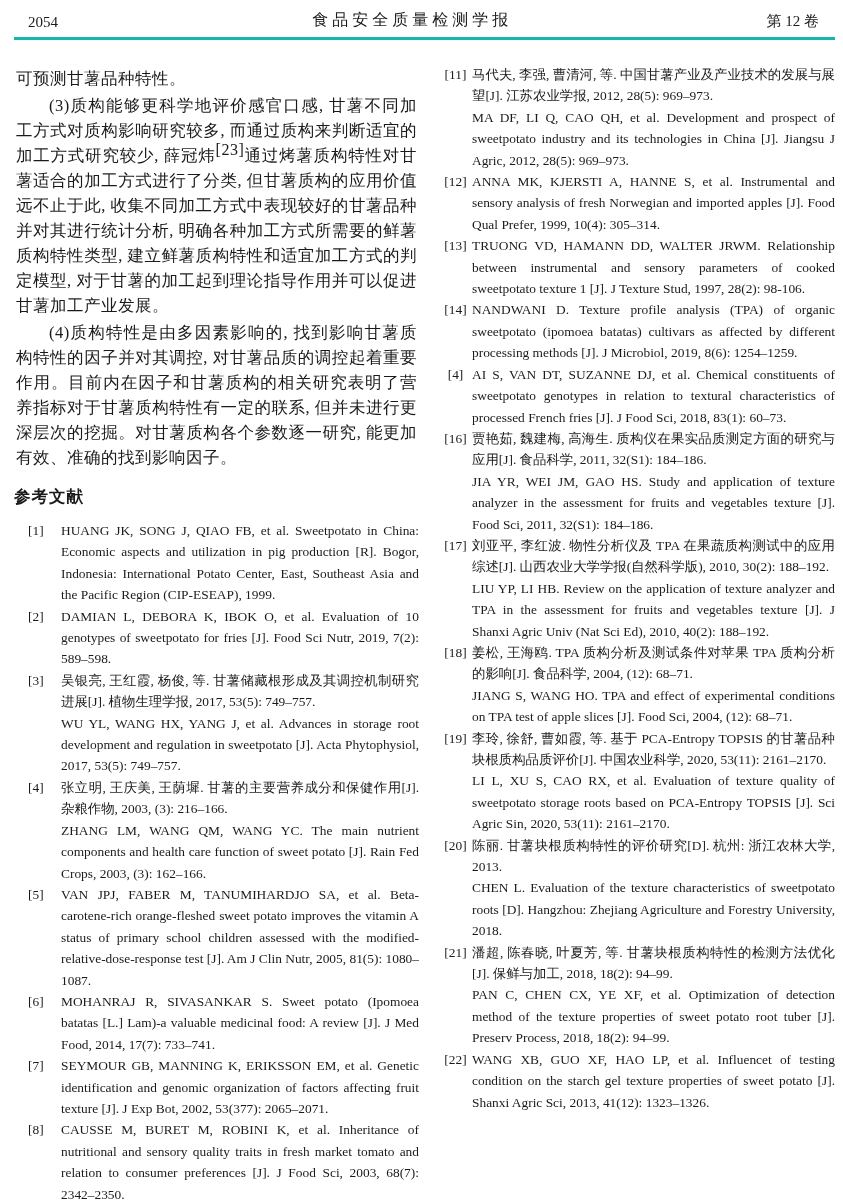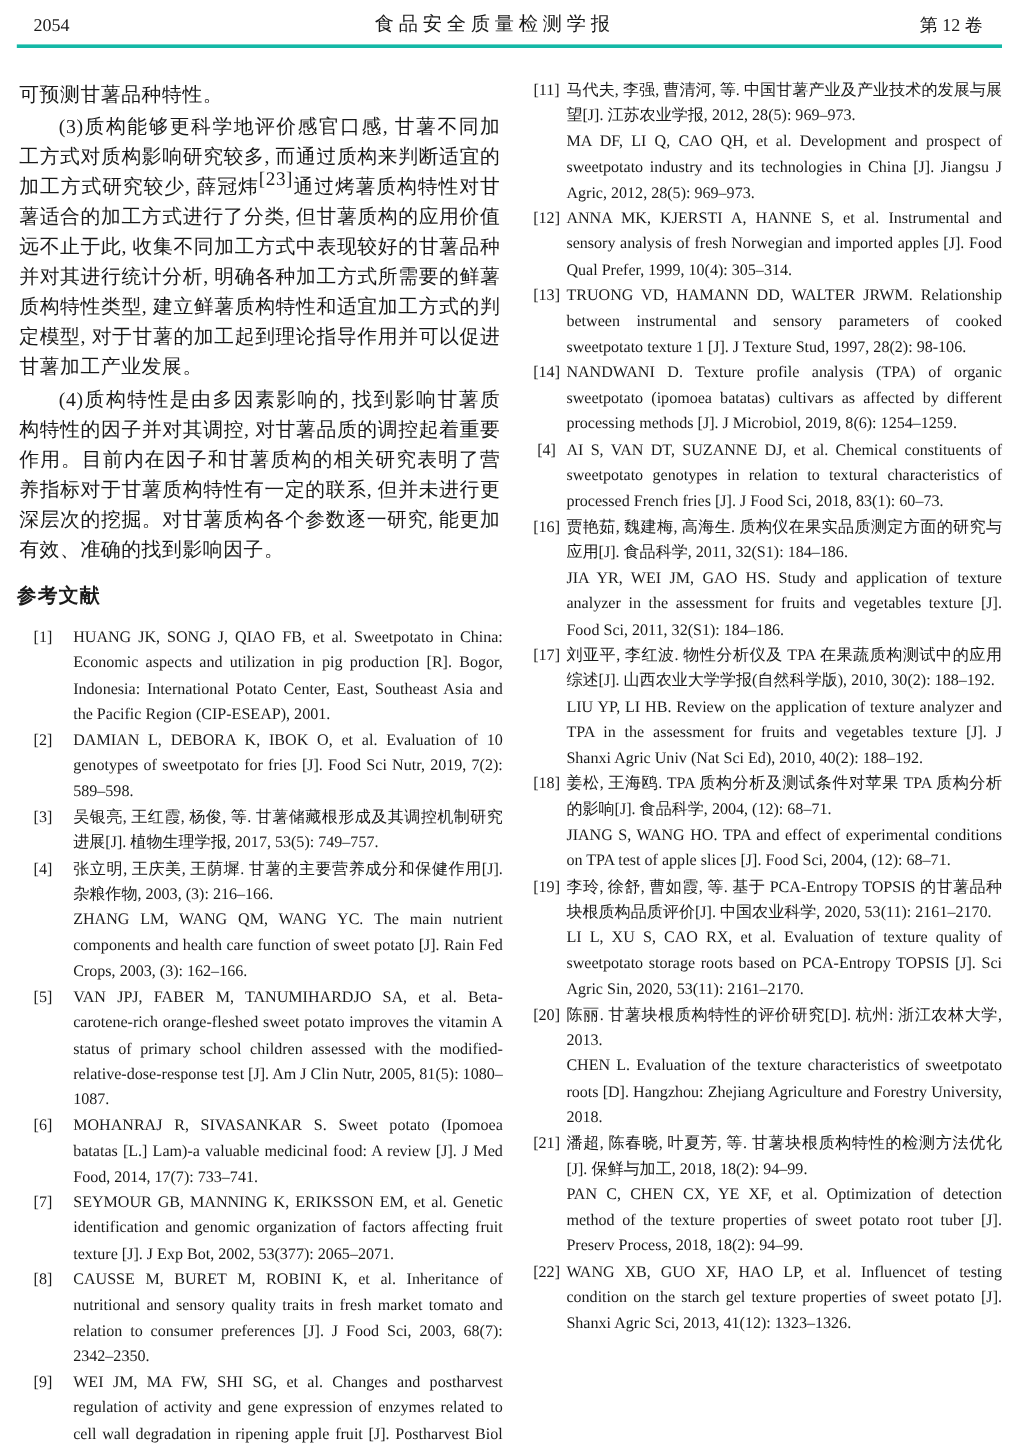--- a/index.html
+++ b/index.html
@@ -81,33 +81,34 @@
 
       <p class="body-para indent"><span>(3)质构能够更科学地评价感官口感, 甘薯不同加工方式对质构影响研究较多, 而通过质构来判断适宜的加工方式研究较少, 薛冠炜</span><sup class="cite">[23]</sup><span>通过烤薯质构特性对甘薯适合的加工方式进行了分类, 但甘薯质构的应用价值远不止于此, 收集不同加工方式中表现较好的甘薯品种并对其进行统计分析, 明确各种加工方式所需要的鲜薯质构特性类型, 建立鲜薯质构特性和适宜加工方式的判定模型, 对于甘薯的加工起到理论指导作用并可以促进甘薯加工产业发展。</span></p>
 
       <p class="body-para indent">(4)质构特性是由多因素影响的, 找到影响甘薯质构特性的因子并对其调控, 对甘薯品质的调控起着重要作用。目前内在因子和甘薯质构的相关研究表明了营养指标对于甘薯质构特性有一定的联系, 但并未进行更深层次的挖掘。对甘薯质构各个参数逐一研究, 能更加有效、准确的找到影响因子。</p>
 
       <div class="refs-heading">参考文献</div>
 
       <div class="ref">
         <span class="ref-num">[1]</span>
         <span class="ref-body">
-            <span class="ref-part">HUANG JK, SONG J, QIAO FB, et al. Sweetpotato in China: Economic aspects and utilization in pig production [R]. Bogor, Indonesia: International Potato Center, East, Southeast Asia and the Pacific Region (CIP-ESEAP), 2001.</span>
+            <span class="ref-part">HUANG JK, SONG J, QIAO FB, et al. Sweetpotato in China: Economic aspects and utilization in pig production [R]. Bogor, Indonesia: International Potato Center, East, Southeast Asia and the Pacific Region (CIP-ESEAP), 1999.</span>
           </span>
       </div>
       <div class="ref">
         <span class="ref-num">[2]</span>
         <span class="ref-body">
             <span class="ref-part">DAMIAN L, DEBORA K, IBOK O, et al. Evaluation of 10 genotypes of sweetpotato for fries [J]. Food Sci Nutr, 2019, 7(2): 589–598.</span>
           </span>
       </div>
       <div class="ref">
         <span class="ref-num">[3]</span>
         <span class="ref-body">
             <span class="ref-part">吴银亮, 王红霞, 杨俊, 等. 甘薯储藏根形成及其调控机制研究进展[J]. 植物生理学报, 2017, 53(5): 749–757.</span>
+            <span class="ref-part">WU YL, WANG HX, YANG J, et al. Advances in storage root development and regulation in sweetpotato [J]. Acta Phytophysiol, 2017, 53(5): 749–757.</span>
           </span>
       </div>
       <div class="ref">
         <span class="ref-num">[4]</span>
         <span class="ref-body">
             <span class="ref-part">张立明, 王庆美, 王荫墀. 甘薯的主要营养成分和保健作用[J]. 杂粮作物, 2003, (3): 216–166.</span>
             <span class="ref-part">ZHANG LM, WANG QM, WANG YC. The main nutrient components and health care function of sweet potato [J]. Rain Fed Crops, 2003, (3): 162–166.</span>
           </span>
       </div>
       <div class="ref">

